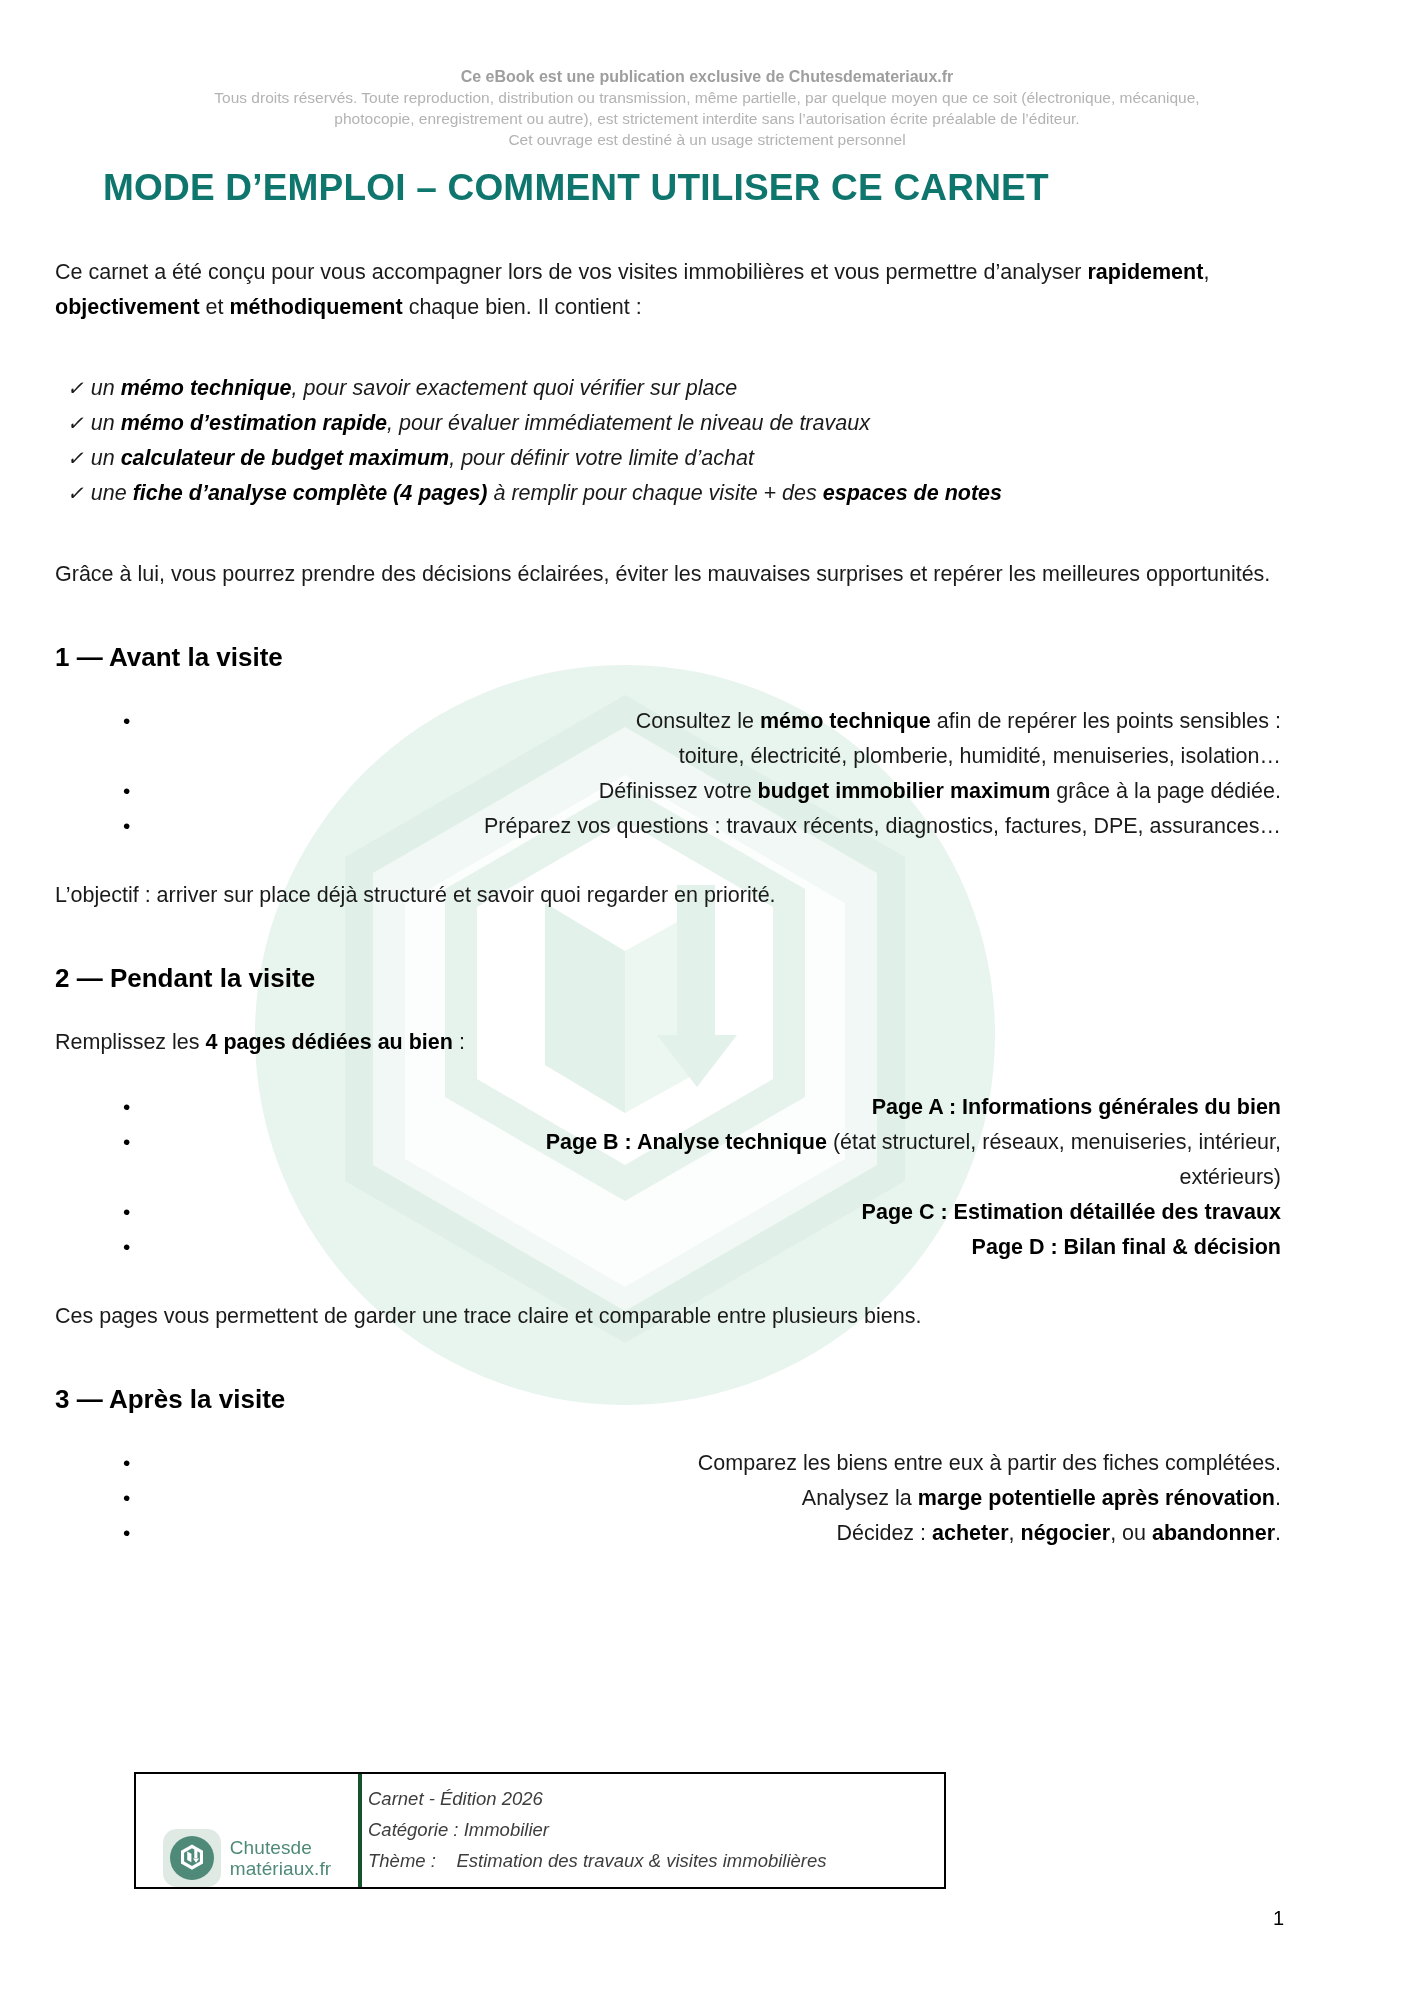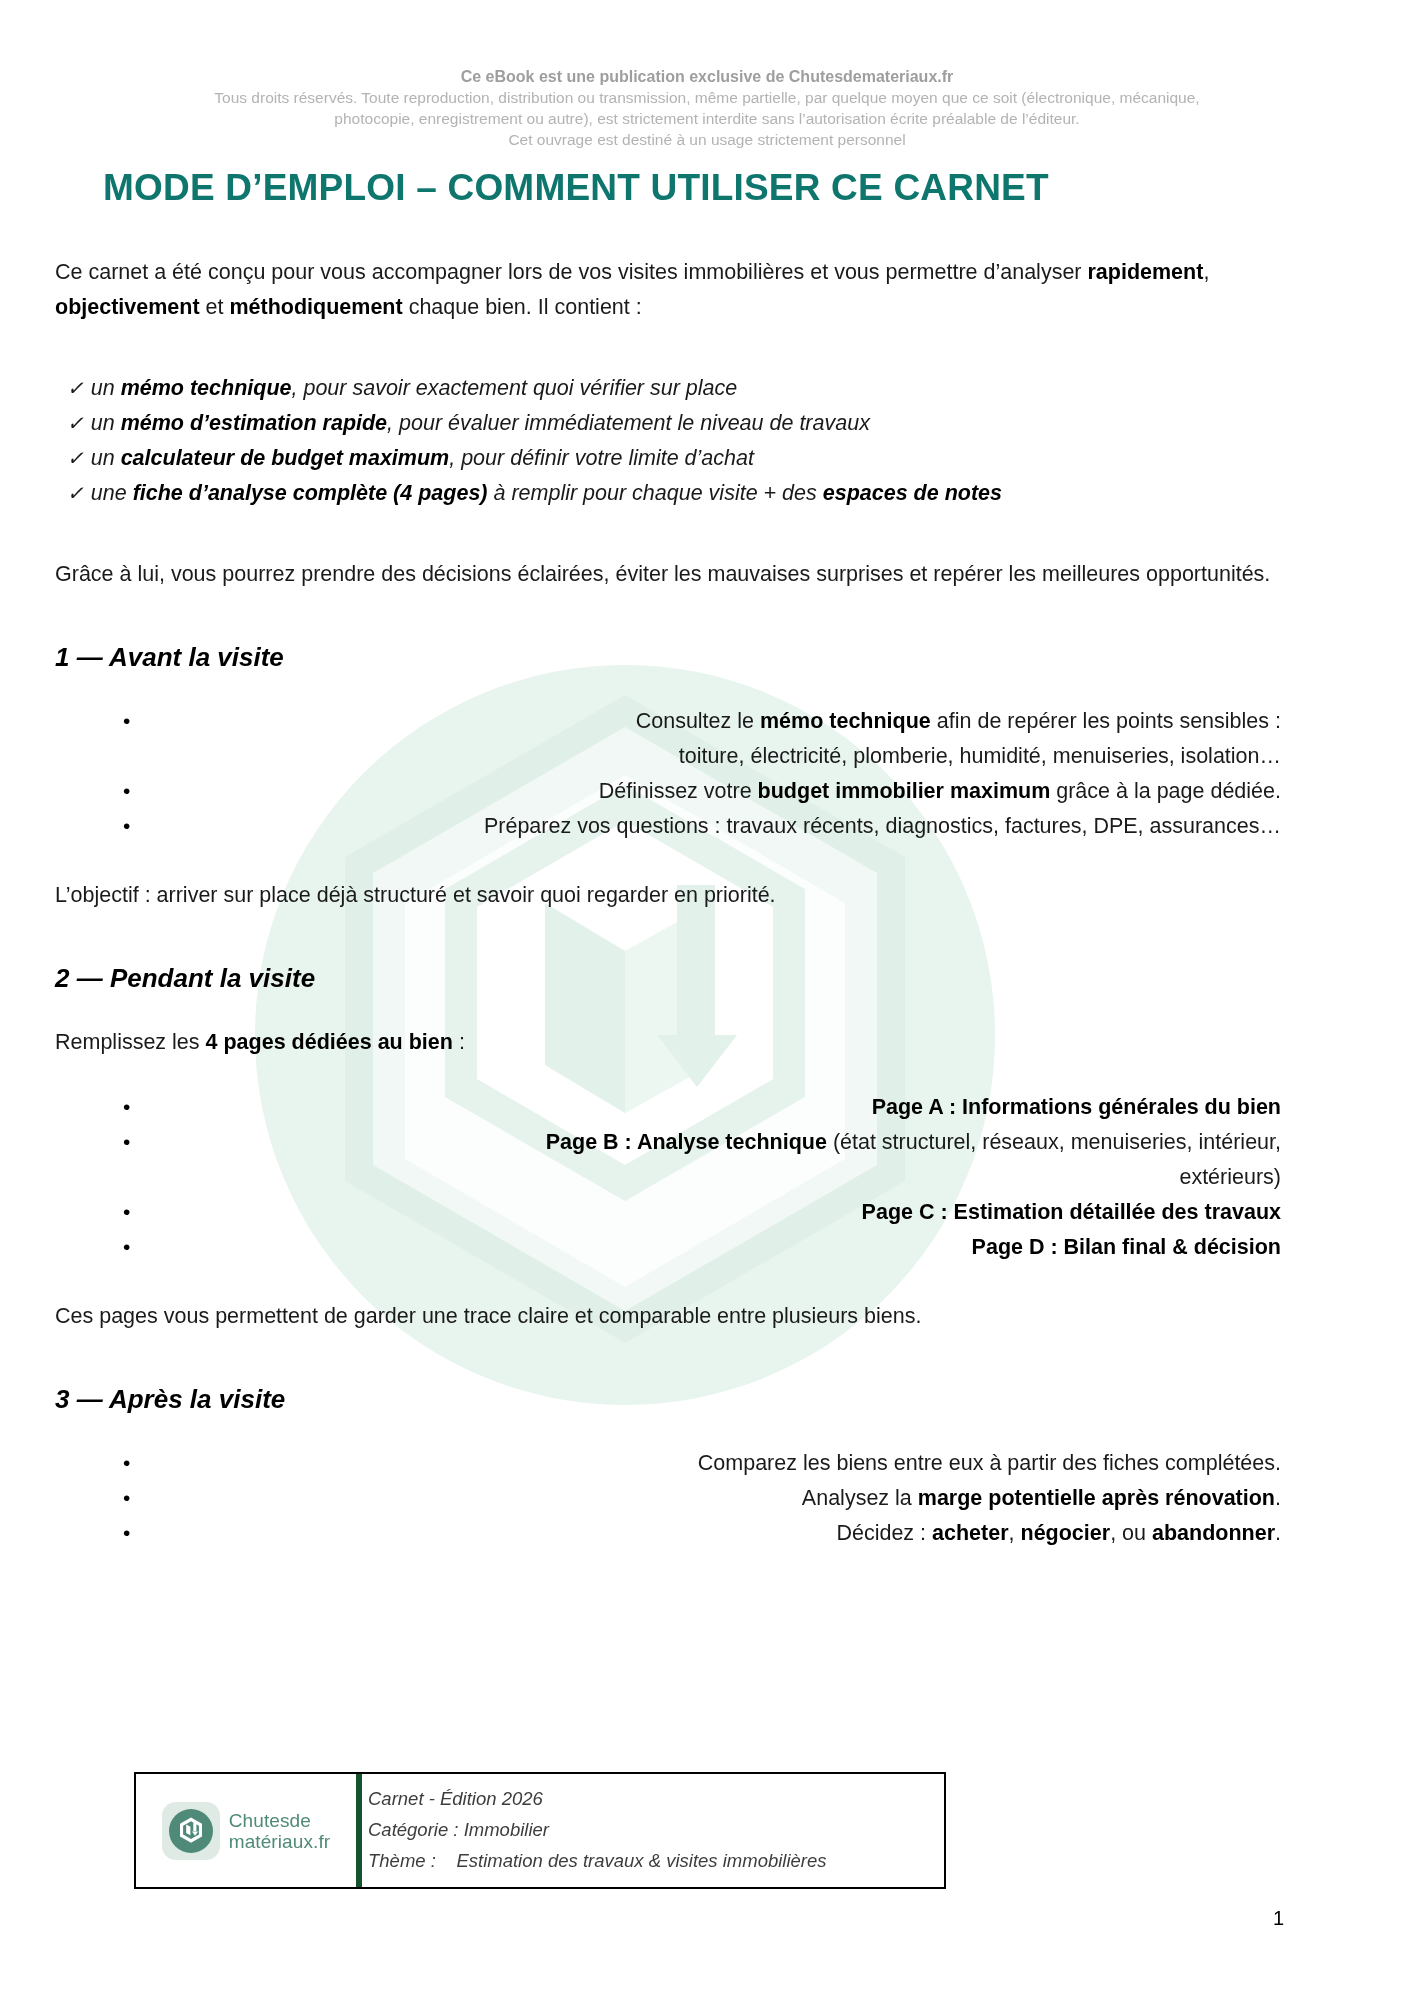--- a/index.html
+++ b/index.html
@@ -101,21 +101,20 @@
   }
   .checklist b { font-weight: bold; color: #000; }
 
   
   h2.section {
     font-size: 26px;
     font-weight: bold;
     line-height: 34px;
     margin: 0;
     color: #000;
-    font-style: italic;
   }
 
   
   ul.bullets {
     margin: 0;
     padding: 0 0 0 40px;
     list-style: none;
     text-align: right;
   }
   ul.bullets > li {
@@ -147,24 +146,24 @@
     width: 812px;
     height: 117px;
     border: 2px solid #000;
     box-sizing: border-box;
     display: flex;
     background: #fff;
     z-index: 3;
   }
   .footer-logo-cell {
     width: 226px;
-    border-right: 6px solid #14532d;
+    border-right: 4px solid #14532d;
     box-sizing: border-box;
     display: flex;
-    align-items: center;
+    align-items: flex-end;
     justify-content: center;
   }
   .brand {
     display: flex;
     align-items: center;
     gap: 9px;
   }
   .brand-badge {
     width: 58px;
     height: 58px;

